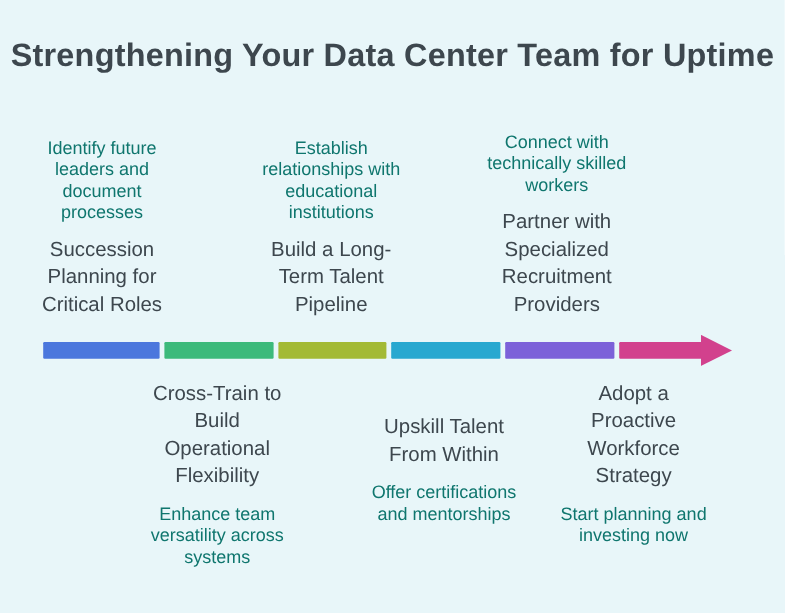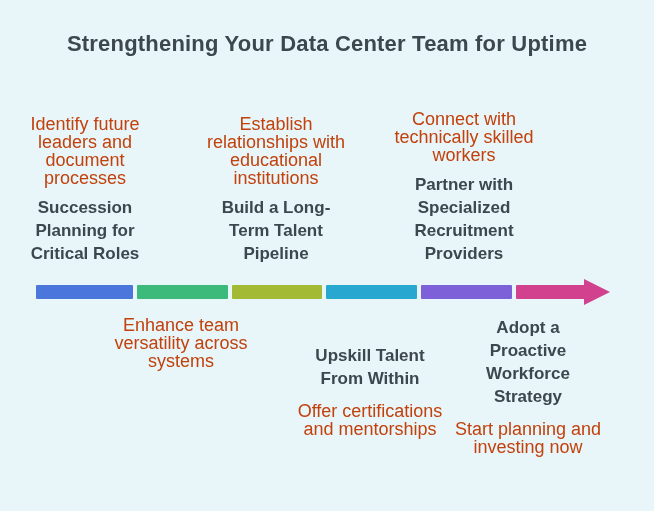--- a/index.html
+++ b/index.html
@@ -10,42 +10,42 @@
     background: #e8f6f9;
     font-family: "Liberation Sans", sans-serif;
     overflow: hidden;
   }
   .title {
     position: absolute;
     top: 31px;
     left: 0;
     width: 100%;
     text-align: center;
-    font-size: 22px;
+    font-size: 27px;
     font-weight: bold;
     color: #3d474e;
     letter-spacing: 0.2px;
     white-space: pre-line;
   }
   .step {
     position: absolute;
     text-align: center;
   }
   .step-top { bottom: 246px; }
   .step-bottom { top: 316px; }
   .step-heading {
     font-size: 17px;
-    font-weight: bold;
+    font-weight: normal;
     color: #3d474e;
     line-height: 23px;
     white-space: pre-line;
   }
   .step-detail {
-    font-size: 18px;
-    color: #c2410c;
+    font-size: 15px;
+    color: #0f766e;
     line-height: 18px;
     white-space: pre-line;
   }
   .step-top .step-detail { margin-bottom: 9px; }
   .step-bottom .step-heading { margin-bottom: 12px; }
   .arrow-segment {
     position: absolute;
     top: 285px;
     height: 14px;
     border-radius: 1px;
@@ -114,20 +114,24 @@
     <div class="arrow-segment seg-1" style="background-color: rgb(75, 119, 221);"></div>
     <div class="arrow-segment seg-2" style="background-color: rgb(60, 186, 123);"></div>
     <div class="arrow-segment seg-3" style="background-color: rgb(163, 186, 53);"></div>
     <div class="arrow-segment seg-4" style="background-color: rgb(40, 168, 208);"></div>
     <div class="arrow-segment seg-5" style="background-color: rgb(124, 97, 217);"></div>
     <div class="arrow-segment seg-6" style="background-color: rgb(210, 65, 141);"></div>
     <div class="arrow-head" style="background-color: rgb(210, 65, 141);"></div>
   </div>
 
   <div class="step step-bottom step-2">
+    <div class="step-heading">Cross-Train to
+Build
+Operational
+Flexibility</div>
     <div class="step-detail">Enhance team
 versatility across
 systems</div>
   </div>
 
   <div class="step step-bottom step-4">
     <div class="step-heading">Upskill Talent
 From Within</div>
     <div class="step-detail">Offer certifications
 and mentorships</div>

